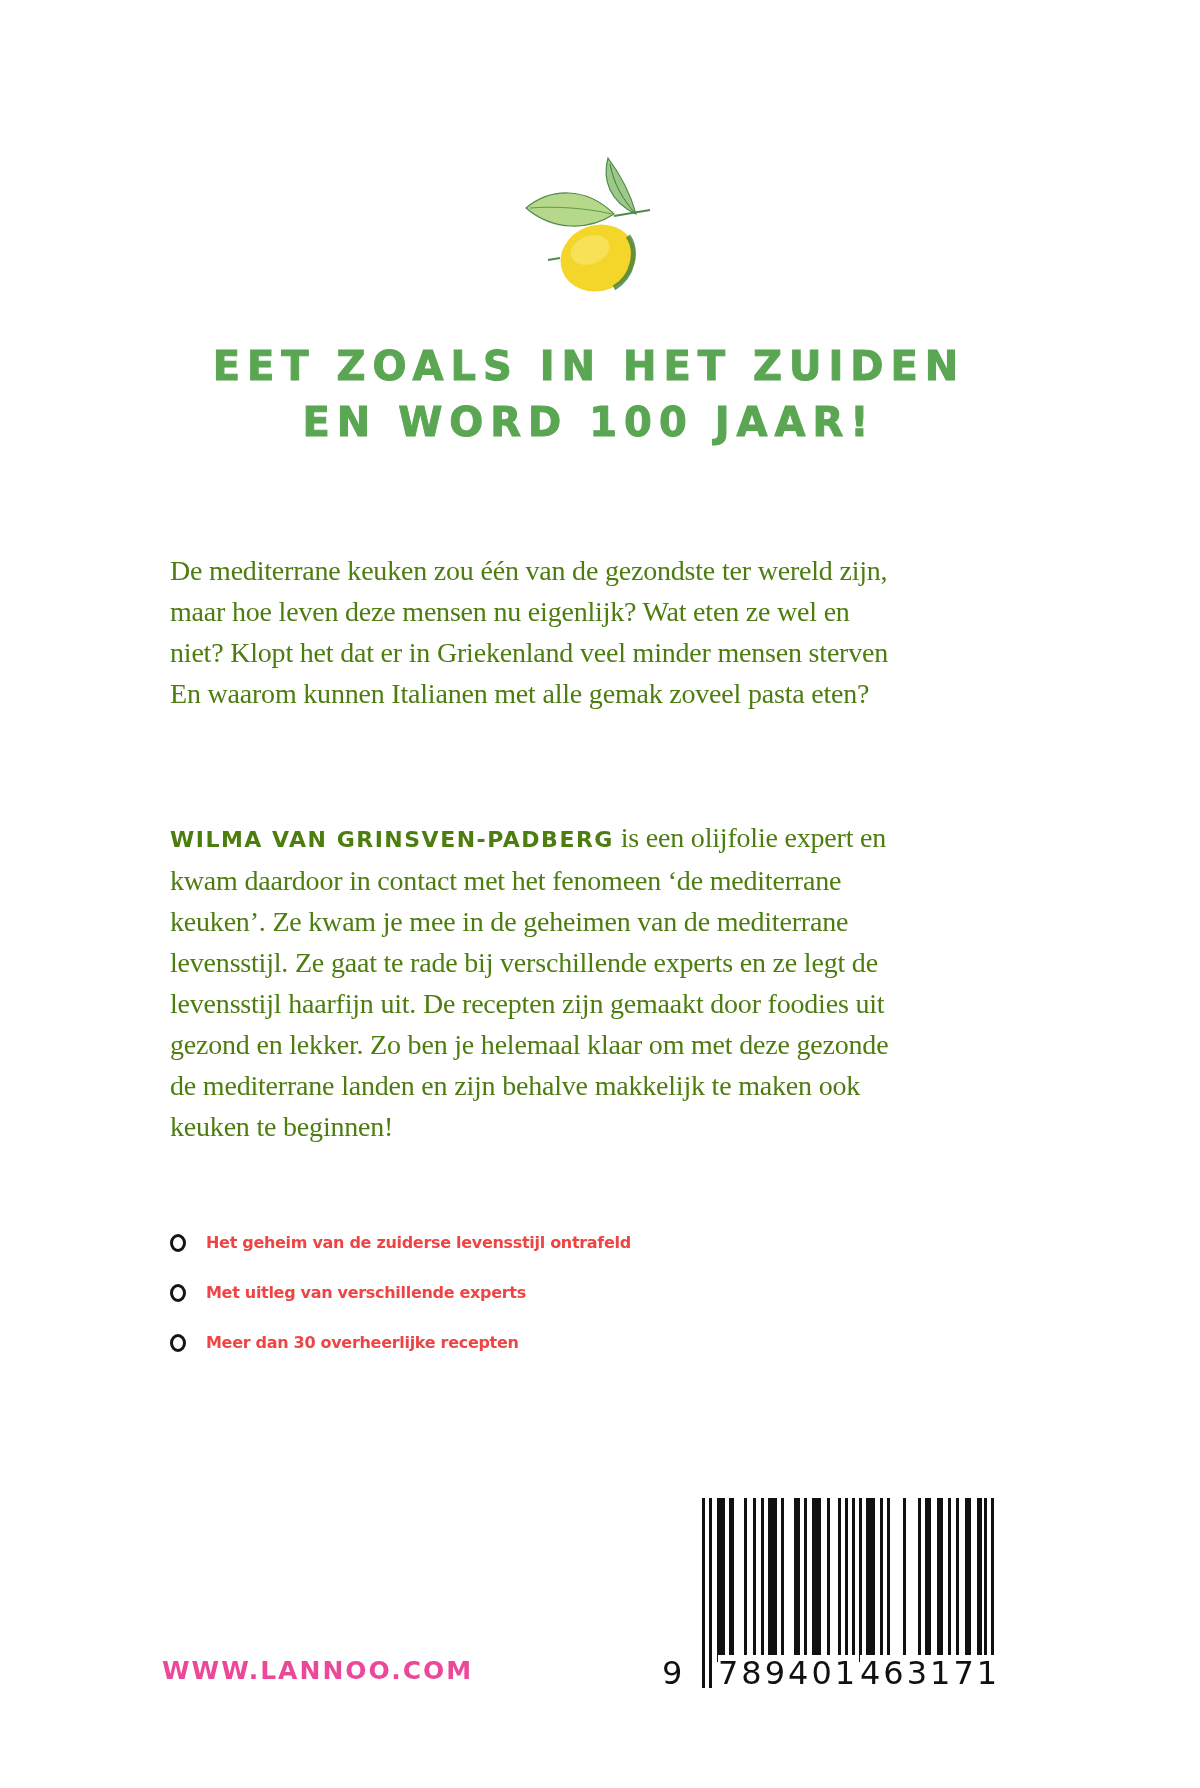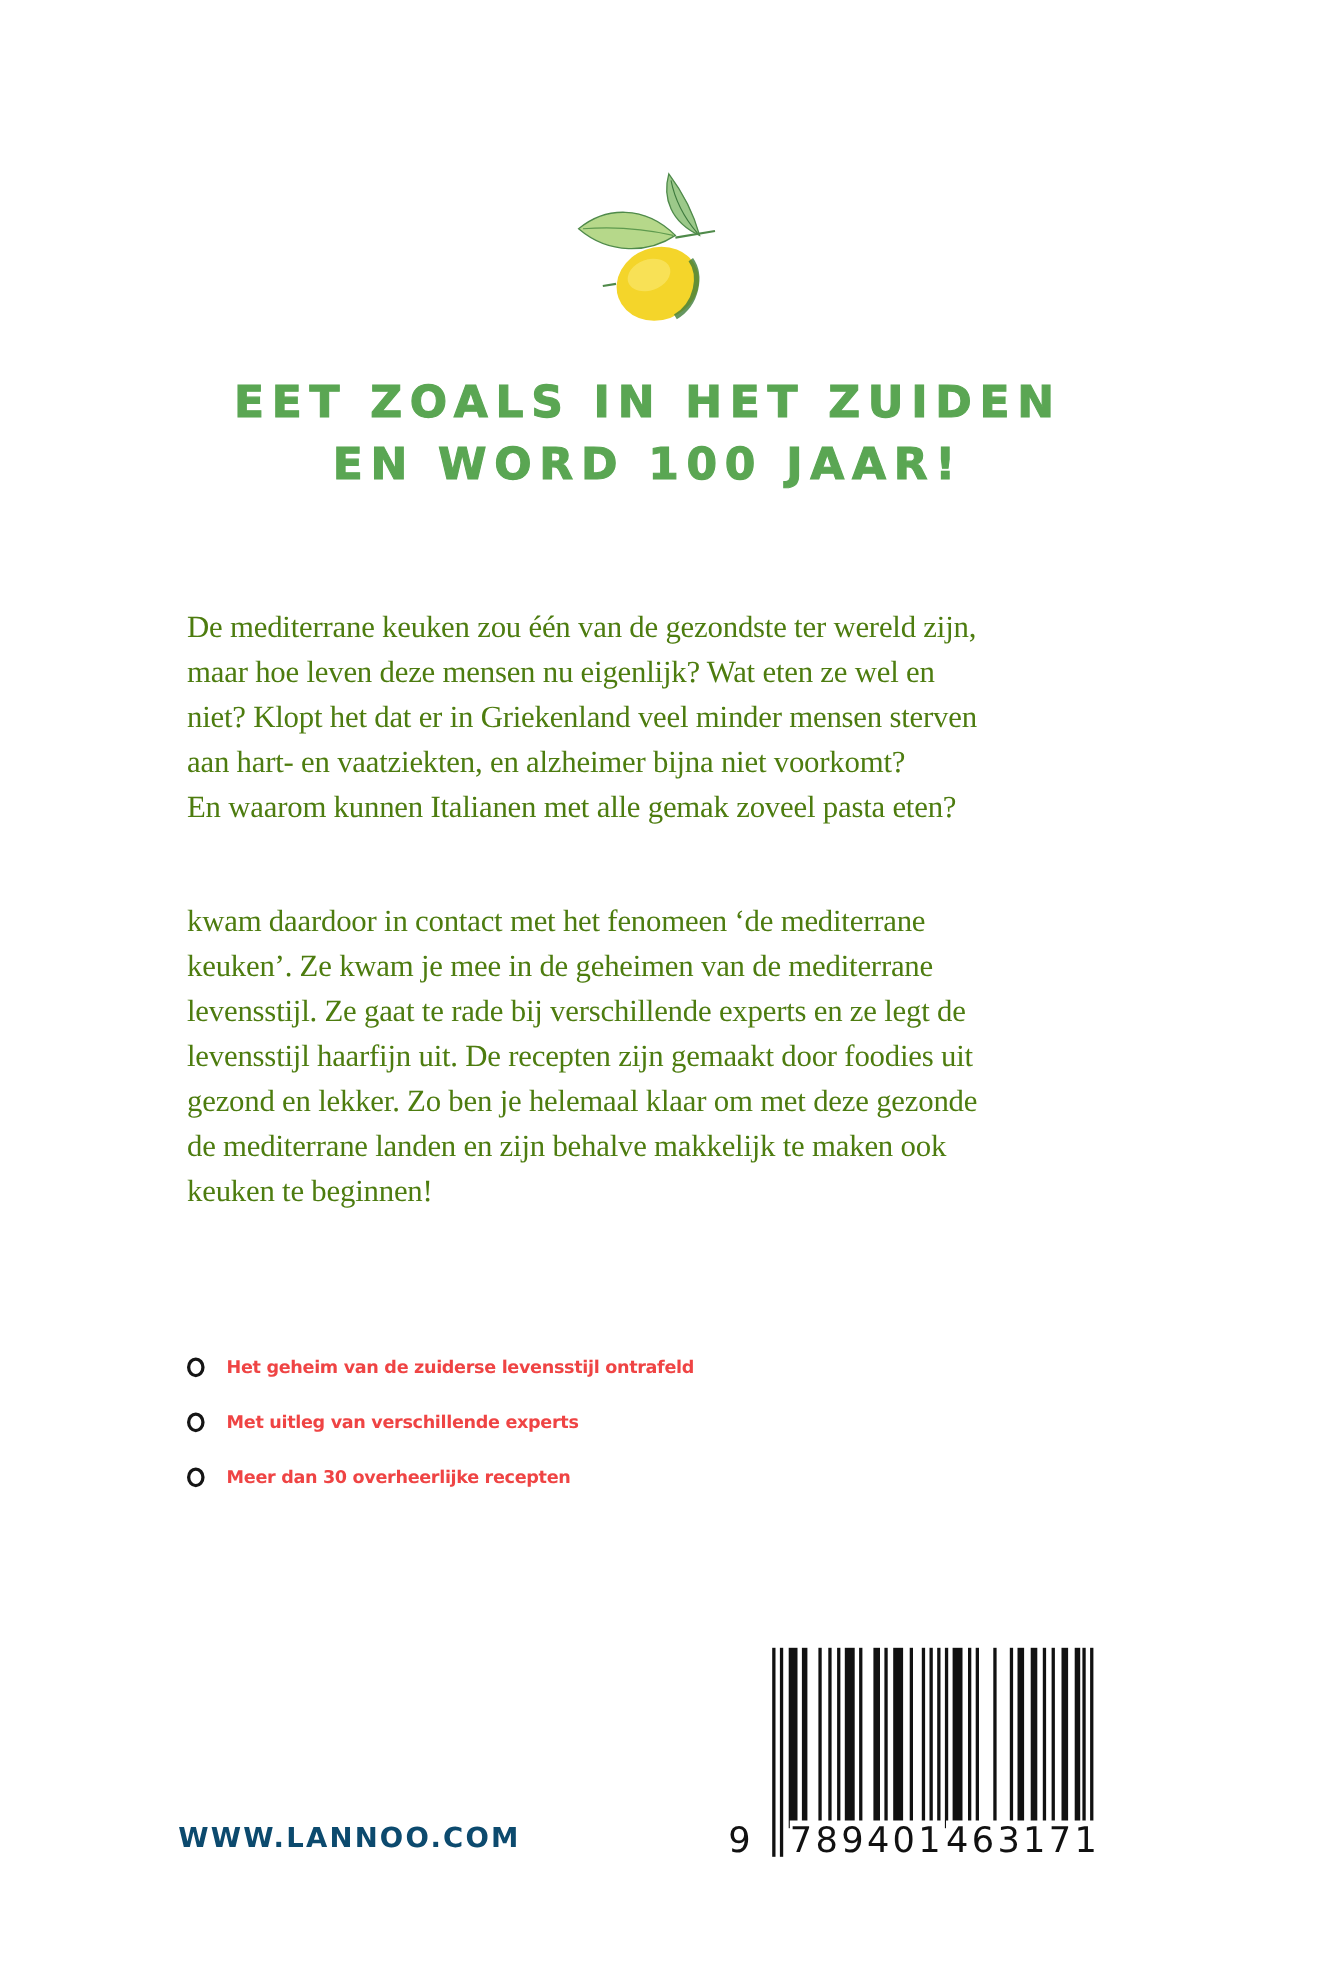--- a/index.html
+++ b/index.html
@@ -30,21 +30,21 @@
       line-height: 50px; color: #ef4444; letter-spacing: -0.3px;
     }
     .bullet { display: flex; align-items: center; white-space: nowrap; }
     .bullet-dot {
       width: 10px; height: 12px; border: 3px solid #151515; border-radius: 50%;
       margin-right: 20px; box-sizing: content-box;
     }
     .url {
       position: absolute; left: 162px; top: 1656px;
       font-family: "DejaVu Sans", sans-serif; font-weight: bold; font-size: 25px;
-      letter-spacing: 2px; color: #0c4a6e;
+      letter-spacing: 2px; color: #ec4899;
     }
     .barcode { position: absolute; left: 652px; top: 1480px; width: 346px; height: 220px; }
     .barcode-digits {
       position: absolute; font-family: "DejaVu Sans", sans-serif; font-size: 32px; color: #111;
       background: #fff; top: 1655px; letter-spacing: 3px; line-height: 36px;
     }
   </style>
 </head>
 <body>
 
@@ -64,25 +64,25 @@
 
 <div class="headline">
   <div>EET ZOALS IN HET ZUIDEN</div>
   <div>EN WORD 100 JAAR!</div>
 </div>
 
 <div class="para p1">
   <span class="line">De mediterrane keuken zou één van de gezondste ter wereld zijn,</span>
   <span class="line">maar hoe leven deze mensen nu eigenlijk? Wat eten ze wel en</span>
   <span class="line">niet? Klopt het dat er in Griekenland veel minder mensen sterven</span>
-  <span class="line">aan hart- en vaatziekten, en alzheimer bijna niet voorkomt?</span>
   <span class="line">En waarom kunnen Italianen met alle gemak zoveel pasta eten?</span>
 </div>
 
 <div class="para p2">
+  <span class="line"><span class="author">WILMA VAN GRINSVEN-PADBERG</span><span> is een olijfolie expert en</span></span>
   <span class="line">kwam daardoor in contact met het fenomeen ‘de mediterrane</span>
   <span class="line">keuken’. Ze kwam je mee in de geheimen van de mediterrane</span>
   <span class="line">levensstijl. Ze gaat te rade bij verschillende experts en ze legt de</span>
   <span class="line">levensstijl haarfijn uit. De recepten zijn gemaakt door foodies uit</span>
   <span class="line">gezond en lekker. Zo ben je helemaal klaar om met deze gezonde</span>
   <span class="line">de mediterrane landen en zijn behalve makkelijk te maken ook</span>
   <span class="line">keuken te beginnen!</span>
 </div>
 
 <div class="bullets">

